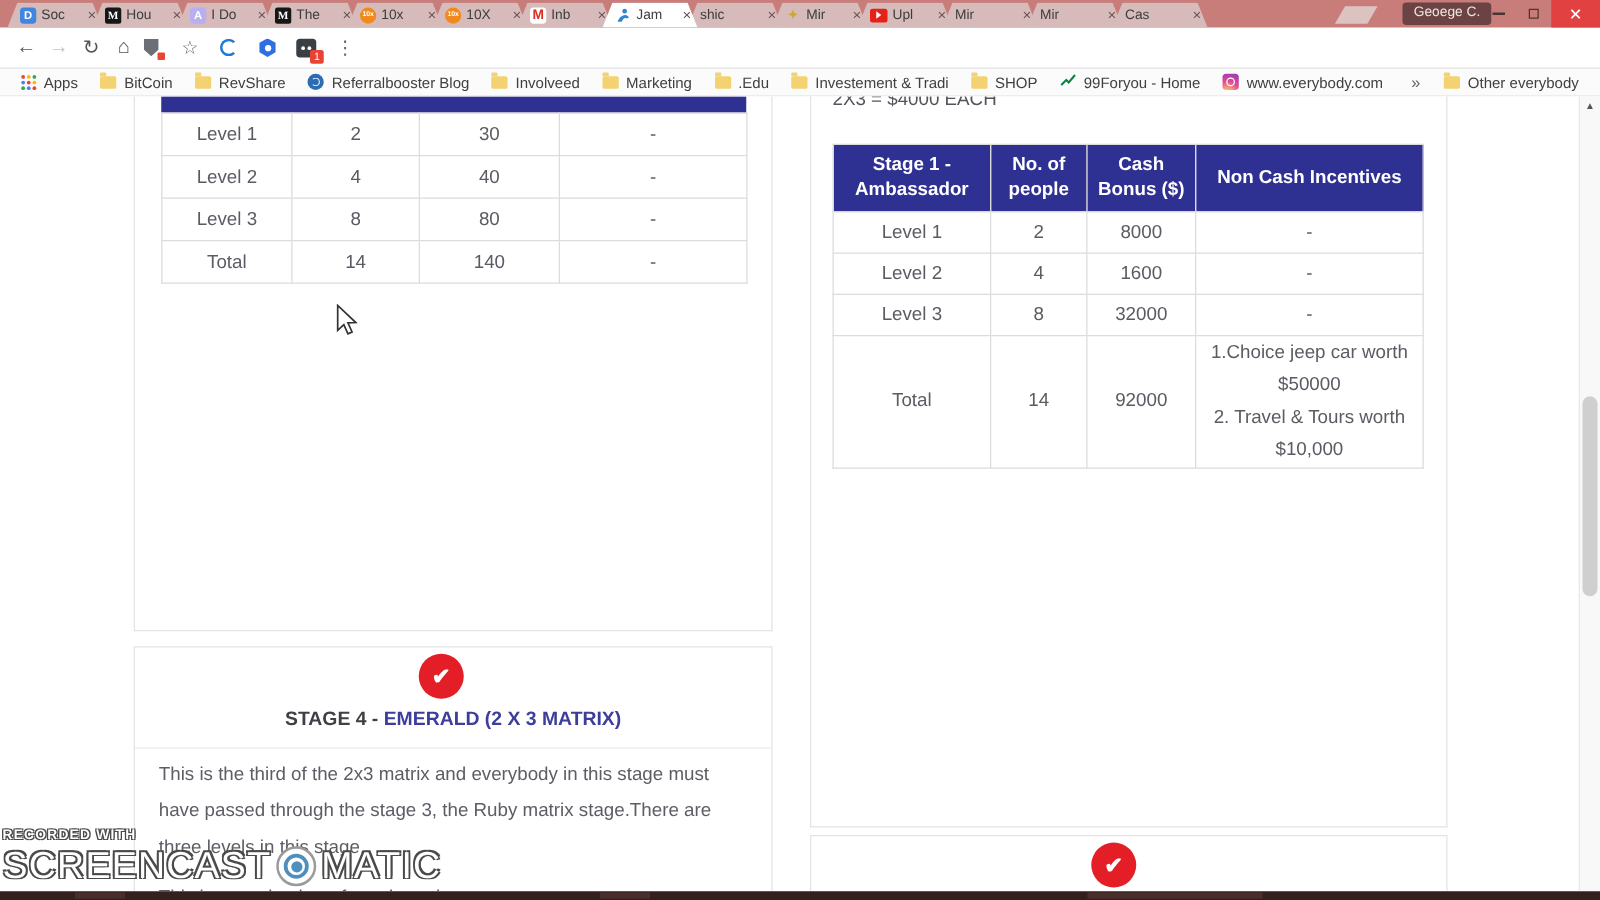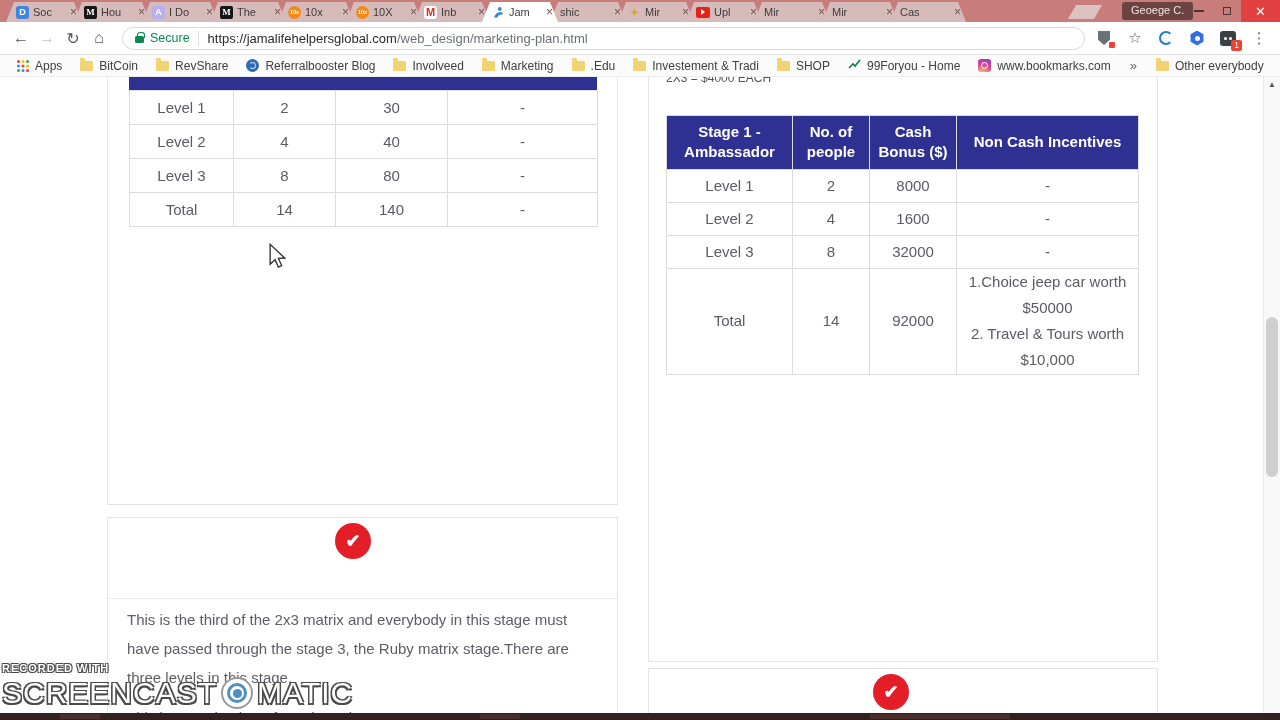--- a/index.html
+++ b/index.html
@@ -82,21 +82,21 @@
 .tblwrap{position:absolute}
 #ltable{left:129px;top:0;width:468px}
 #ltable .hdrbar{height:13px;background:#2e3192}
 #rtable{left:666px;top:38px;width:472px}
 table.tbl{border-collapse:collapse;table-layout:fixed;width:100%}
 .tbl td,.tbl th{border:1px solid #dcdcdc;text-align:center;font-size:15px;color:#5b5c63;white-space:pre-line;padding:0 6px}
 .tbl th{background:#2e3192;color:#fff;font-weight:700;line-height:1.35;padding:6px 4px}
 #ltable td{height:34px}
 #rtable td{height:33px}
 #rtable tr.total td{height:105px;line-height:1.75}
-#rnote{position:absolute;left:666px;top:-6px;font-size:12px;color:#54555c}
+#rnote{position:absolute;left:666px;top:-6px;font-size:15px;color:#54555c}
 
 
 .chk{position:absolute;width:36px;height:36px;border-radius:50%;background:#e41e26;color:#fff;display:flex;align-items:center;justify-content:center;font-size:18px;font-weight:700;z-index:4}
 .stage-title{position:absolute;font-size:15.5px;font-weight:700;color:#3f4045;white-space:nowrap;text-align:center}
 .stage-title .em{color:#3d3d9b}
 .divider{position:absolute;height:1px;background:#ececec}
 .para{position:absolute;font-size:15px;color:#5d5d66;line-height:29px}
 
 
 .wm{position:absolute;left:2px;top:585px;z-index:60;color:#fff}
@@ -211,27 +211,20 @@
         <span></span>
       </div>
     <div class="wbtn btn-cls">✕</div>
   </div>
 
   <div class="toolbar">
     <div class="nv">←</div>
     <div class="nv dis">→</div>
     <div class="nv">↻</div>
     <div class="nv">⌂</div>
-    <div class="urlbar">
-      <span class="lock"></span>
-      <span class="secure">Secure</span>
-      <span class="usep"></span>
-      <span class="udom">https://jamalifehelpersglobal.com</span>
-      <span class="upath">/web_design/marketing-plan.html</span>
-    </div>
     <div class="tbicons">
       <div class="ti">
           <span class="shield"></span>
           <span class="mini-badge"></span>
         </div>
       <div class="ti">☆</div>
       <div class="ti">
           <span class="cswirl"></span>
         </div>
       <div class="ti">
@@ -284,21 +277,21 @@
           <span>SHOP</span>
         </span>
         <span class="bm">
           <span class="bi chart"><svg width="13" height="13" viewBox="0 0 13 13">
               <path d="M1 10 L5 6 L7 8 L12 2" stroke="#0a8043" fill="none" stroke-width="1.6"></path>
             </svg></span>
           <span>99Foryou - Home</span>
         </span>
         <span class="bm">
           <span class="bi insta"></span>
-          <span>www.bookmarks.com</span>
+          <span>www.everybody.com</span>
         </span>
       </span>
     <span class="bm-right">
       <span class="chev">»</span>
       <span class="bm">
         <span class="bi folder"></span>
         <span>Other everybody</span>
       </span>
     </span>
   </div>
@@ -388,20 +381,23 @@
               <td>14</td>
               <td>92000</td>
               <td>1.Choice jeep car worth $50000
 2. Travel &amp; Tours worth $10,000</td>
             </tr>
           </tbody>
       </table>
     </div>
 
     <div class="chk" style="left:335px;top:446px">✔</div>
+    <div class="stage-title" style="left:107px;top:490px;width:511px">
+      <span>STAGE 4 - </span><span class="em">EMERALD (2 X 3 MATRIX)</span>
+    </div>
     <div class="divider" style="left:108px;top:521px;width:509px"></div>
     <div class="para" style="left:127px;top:528px;width:458px">This is the third of the 2x3 matrix and everybody in this stage must have passed through the stage 3, the Ruby matrix stage.There are three levels in this stage.</div>
     <div class="para" style="left:127px;top:626px;width:458px">This is a two by three forced matrix</div>
 
     <div class="chk" style="left:873px;top:597px">✔</div>
 
     <div class="wm">
       <div class="l1">RECORDED WITH</div>
       <div class="row">
         <span class="big">SCREENCAST</span>

